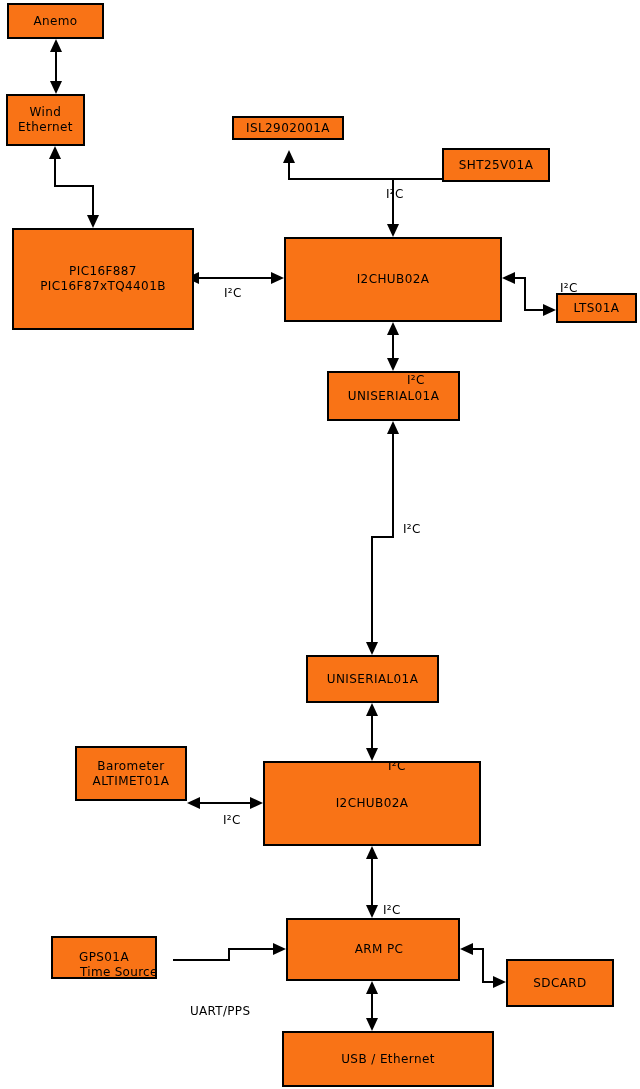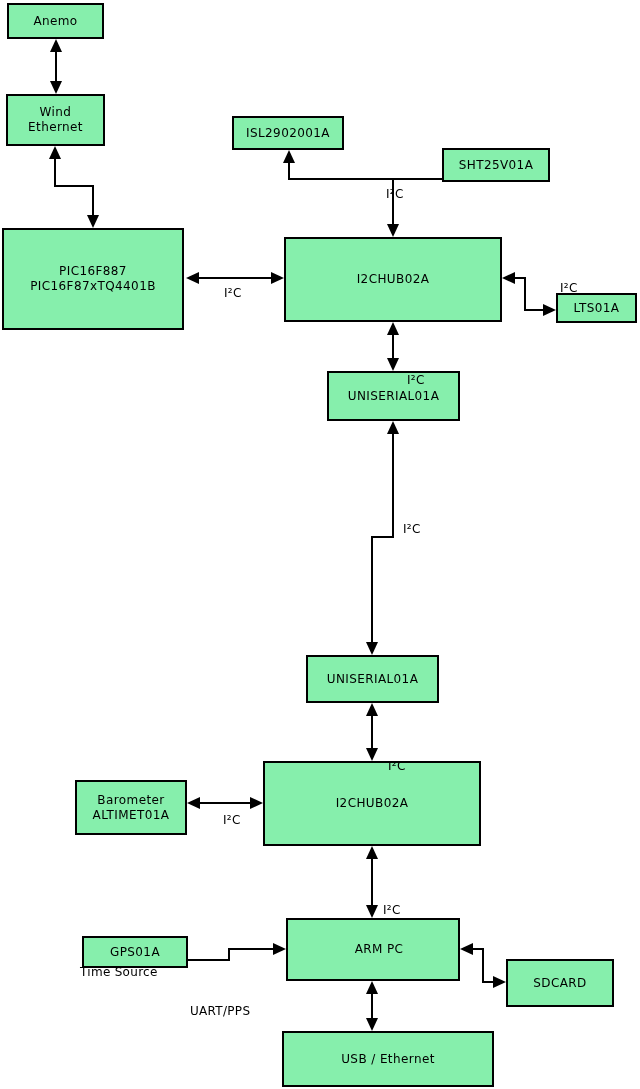--- a/index.html
+++ b/index.html
@@ -18,21 +18,21 @@
   }
   #wires {
     position: absolute;
     left: 0; top: 0;
     width: 640px; height: 1089px;
   }
   .node {
     position: absolute;
     box-sizing: border-box;
     border: 2px solid #000000;
-    background: #86efac;
+    background: #f97316;
     display: flex;
     flex-direction: column;
     align-items: center;
     justify-content: center;
     text-align: center;
     font-size: 12px;
     line-height: 15px;
     letter-spacing: 0.4px;
     white-space: nowrap;
   }
@@ -140,31 +140,31 @@
       <line x1="372" y1="992" x2="372" y2="1020"></line>
       <polygon points="372,981 366,994 378,994"></polygon>
       <polygon points="372,1031 366,1018 378,1018"></polygon>
     </g>
   </svg>
 
   <div class="node" style="left:7px; top:3px; width:97px; height:36px;">
     <span>Anemo</span>
   </div>
 
-  <div class="node" style="left:6px; top:94px; width:99px; height:52px;">
+  <div class="node" style="left:6px; top:94px; width:79px; height:52px;">
     <span>Wind</span>
     <span>Ethernet</span>
   </div>
 
-  <div class="node" style="left:2px; top:228px; width:182px; height:102px;">
+  <div class="node" style="left:12px; top:228px; width:182px; height:102px;">
     <span>PIC16F887</span>
     <span>PIC16F87xTQ4401B</span>
   </div>
 
-  <div class="node" style="left:232px; top:116px; width:112px; height:34px;">
+  <div class="node" style="left:232px; top:116px; width:112px; height:24px;">
     <span>ISL2902001A</span>
   </div>
 
   <div class="node" style="left:442px; top:116px; width:108px; height:34px;margin-top:32px;">
     <span>SHT25V01A</span>
   </div>
 
   <div class="node" style="left:284px; top:237px; width:218px; height:85px;">
     <span>I2CHUB02A</span>
   </div>
@@ -178,26 +178,26 @@
   </div>
 
   <div class="node" style="left:306px; top:655px; width:133px; height:48px;">
     <span>UNISERIAL01A</span>
   </div>
 
   <div class="node" style="left:263px; top:761px; width:218px; height:85px;">
     <span>I2CHUB02A</span>
   </div>
 
-  <div class="node" style="left:75px; top:780px; width:112px; height:55px;">
+  <div class="node" style="left:75px; top:746px; width:112px; height:55px;">
     <span>Barometer</span>
     <span>ALTIMET01A</span>
   </div>
 
-  <div class="node" style="left:82px; top:936px; width:106px; height:32px;">
+  <div class="node" style="left:51px; top:936px; width:106px; height:43px;">
     <span>GPS01A</span>
   </div>
 
   <div class="node" style="left:286px; top:918px; width:174px; height:63px;padding-left:12px;">
     <span>ARM PC</span>
   </div>
 
   <div class="node" style="left:506px; top:959px; width:108px; height:48px;justify-content:center;">
     <span>SDCARD</span>
   </div>

